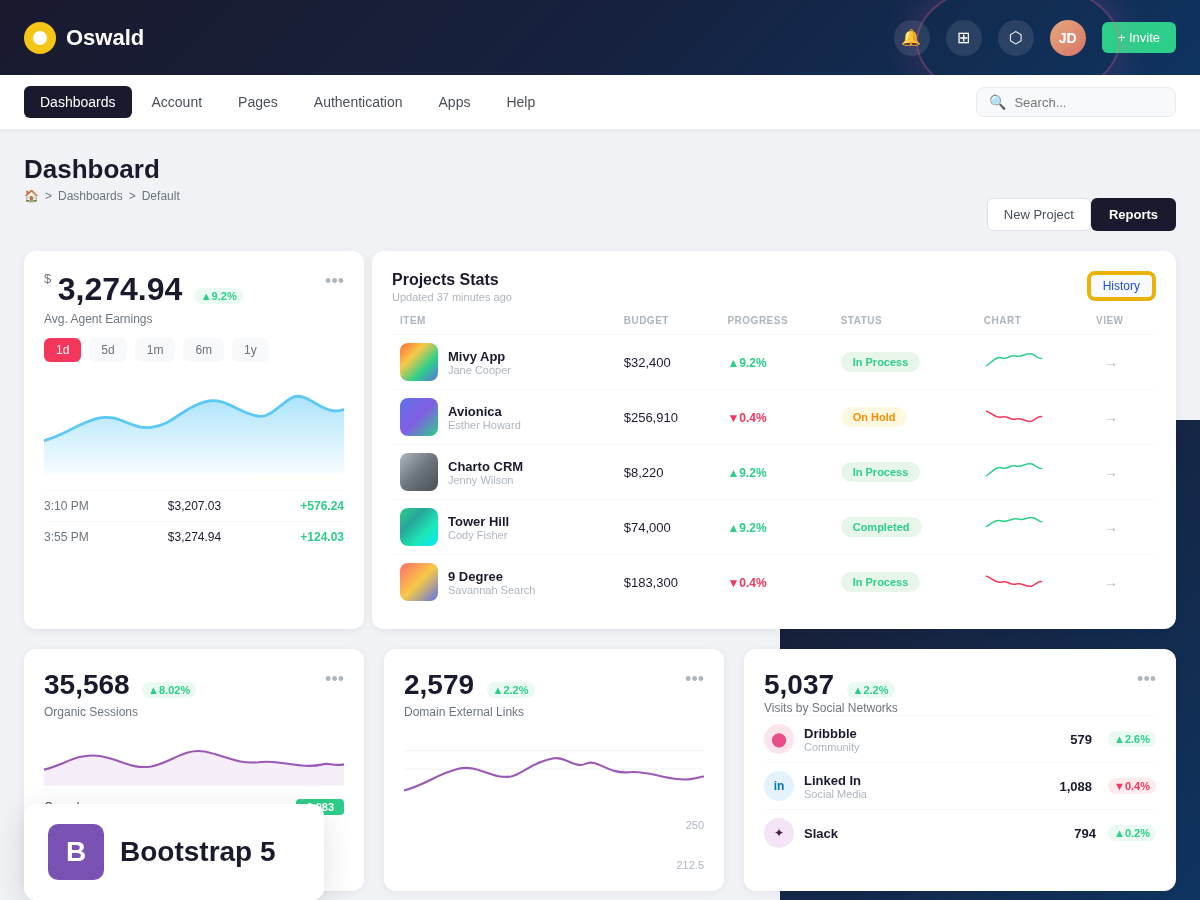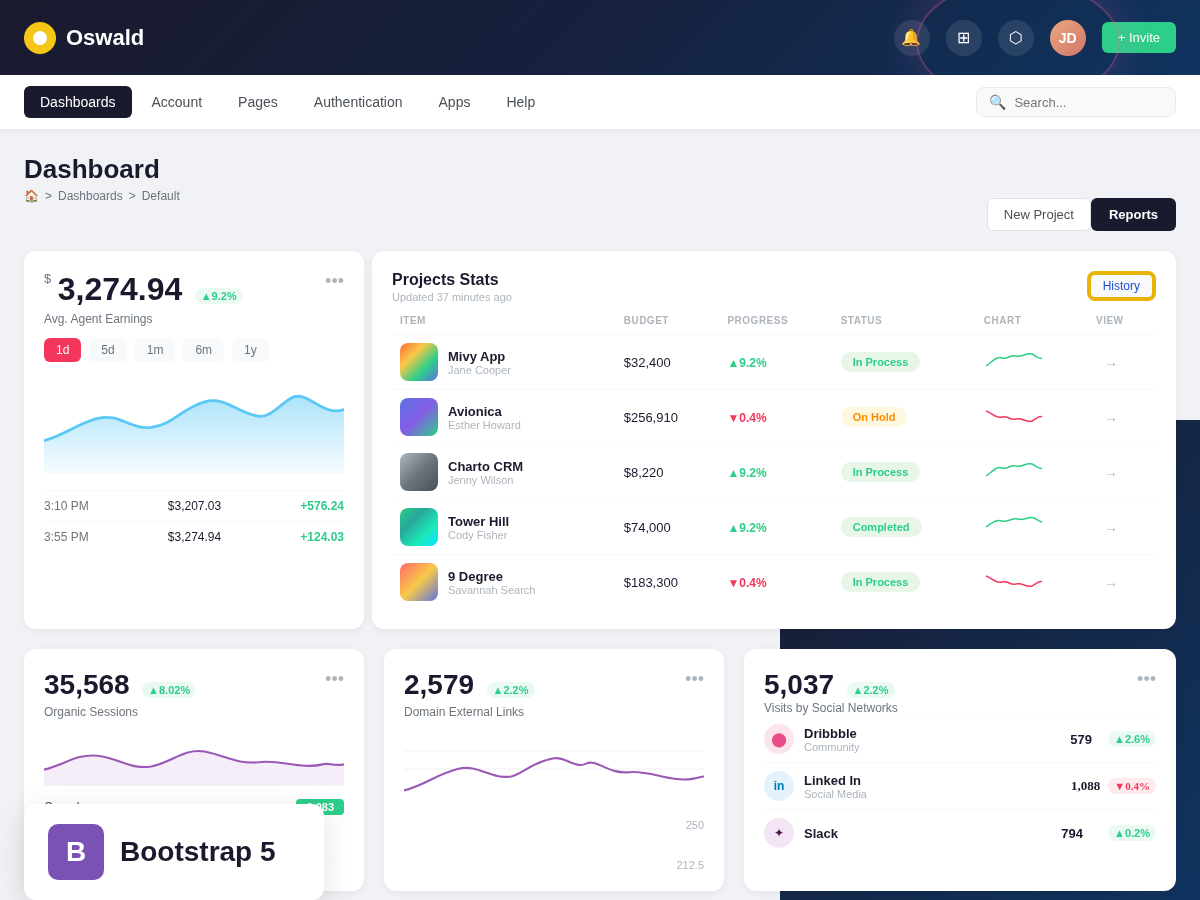--- a/index.html
+++ b/index.html
@@ -601,37 +601,37 @@
       <div class="social-row">
         <div class="social-info">
           <div class="social-icon-circle" style="background:#e3f2fd;">
             <span style="color:#0077b5; font-size:12px; font-weight:700;">in</span>
           </div>
           <div>
             <div class="social-name">Linked In</div>
             <div class="project-person">Social Media</div>
           </div>
         </div>
-        <div style="display:flex;align-items:flex-start;font-family:Liberation Serif, serif;">
+        <div style="display:flex;align-items:flex-end;gap:8px;">
           <span class="social-count">1,088</span>
           <span class="badge-down">▼0.4%</span>
         </div>
       </div>
 
       <div class="social-row">
         <div class="social-info">
           <div class="social-icon-circle" style="background:#f3e5f5;">
             <span style="color:#4a154b; font-size:12px;">✦</span>
           </div>
           <div>
             <div class="social-name">Slack</div>
             <div class="project-person"></div>
           </div>
         </div>
-        <div style="display:flex;align-items:center;gap:17px;">
+        <div style="display:flex;align-items:center;gap:4px;">
           <span class="social-count">794</span>
           <span class="badge-up">▲0.2%</span>
         </div>
       </div>
     </div>
   </div>
 
   <div class="bootstrap-overlay">
     <div class="bootstrap-logo">
       <span>B</span>

